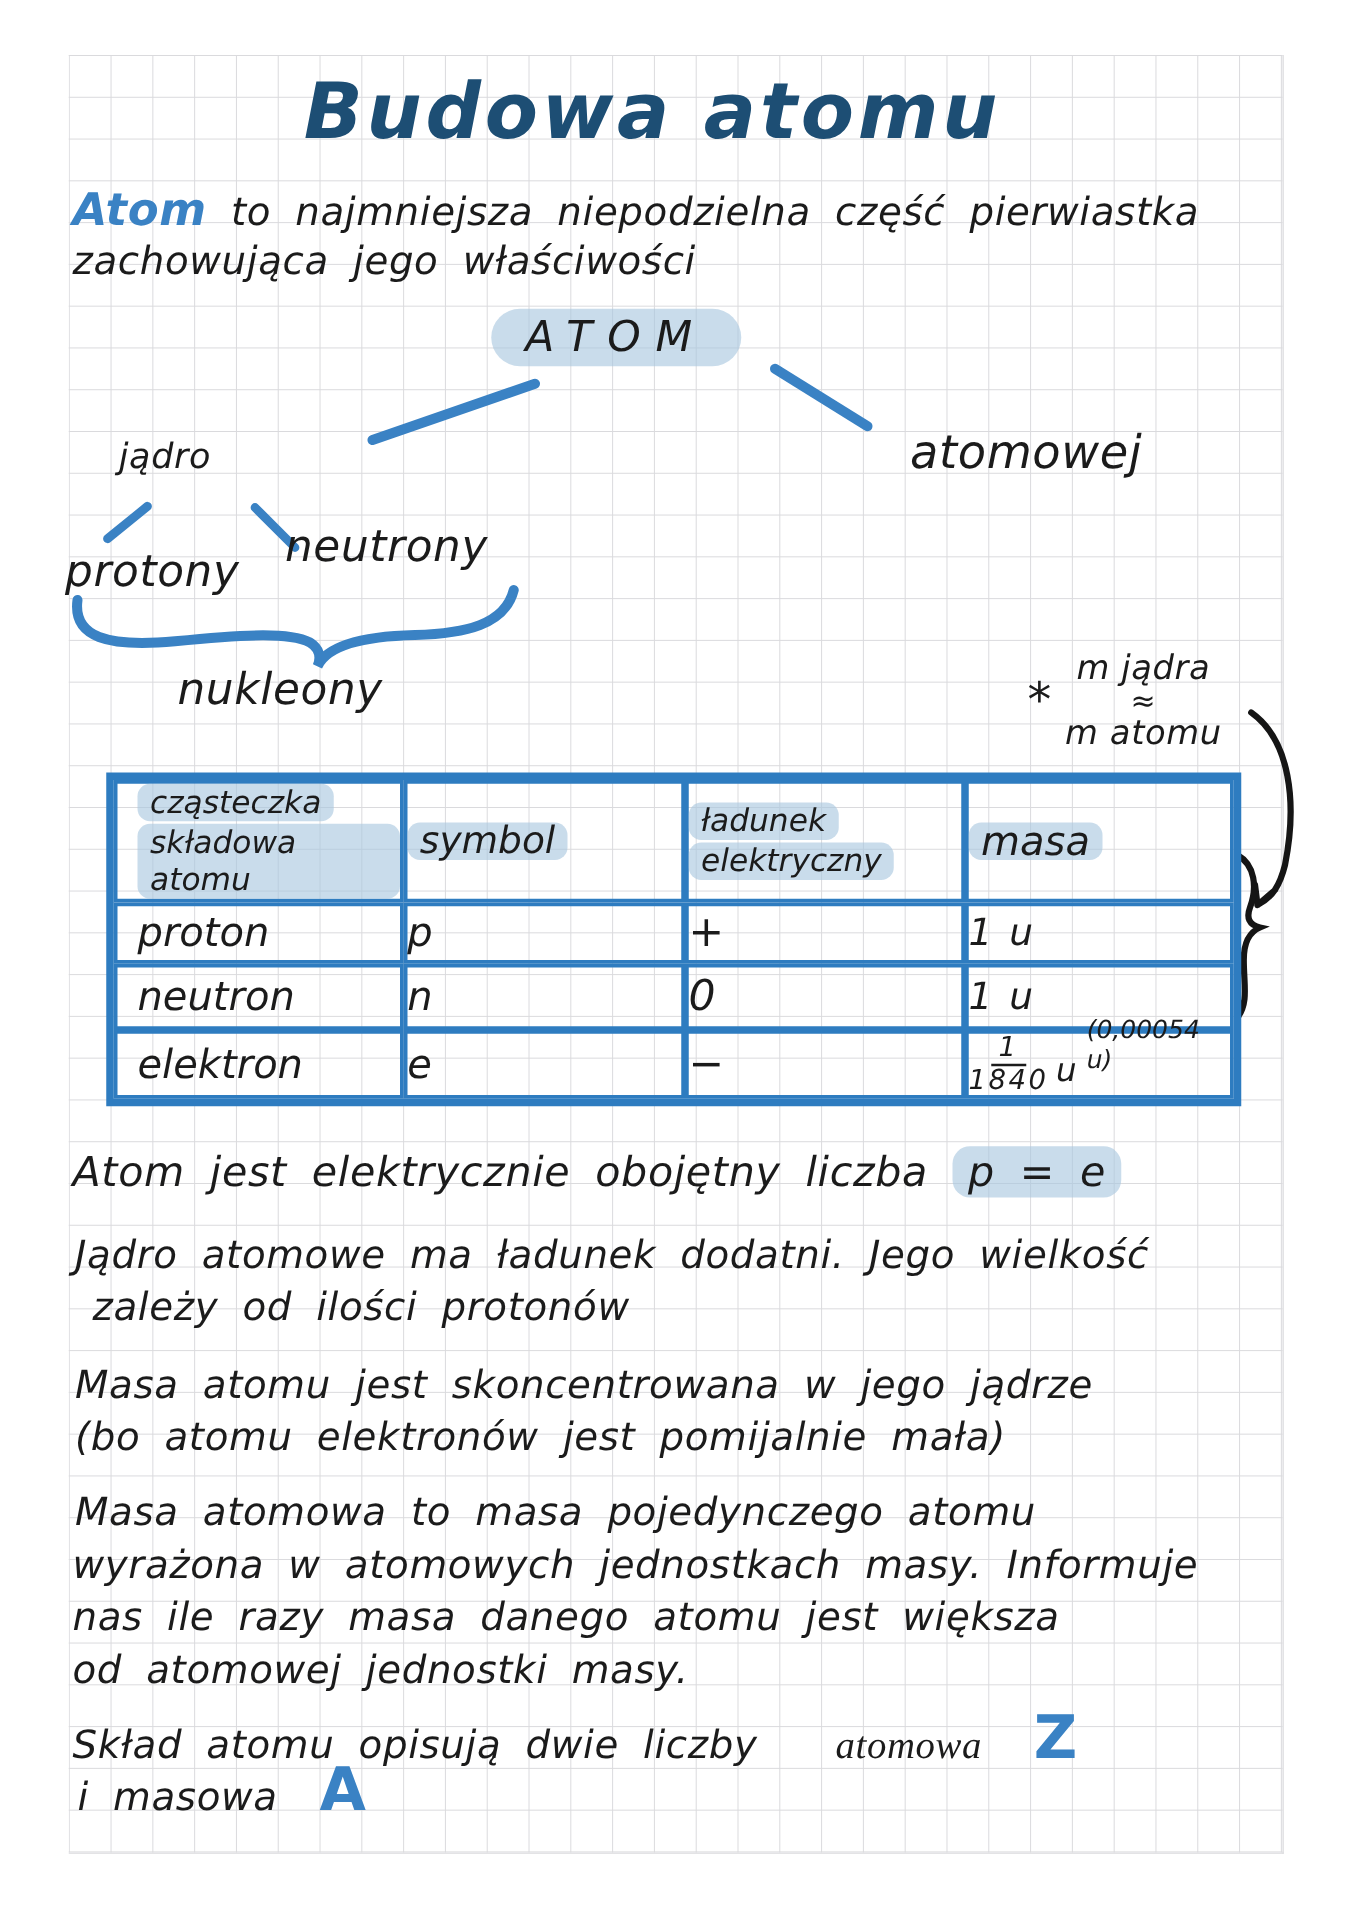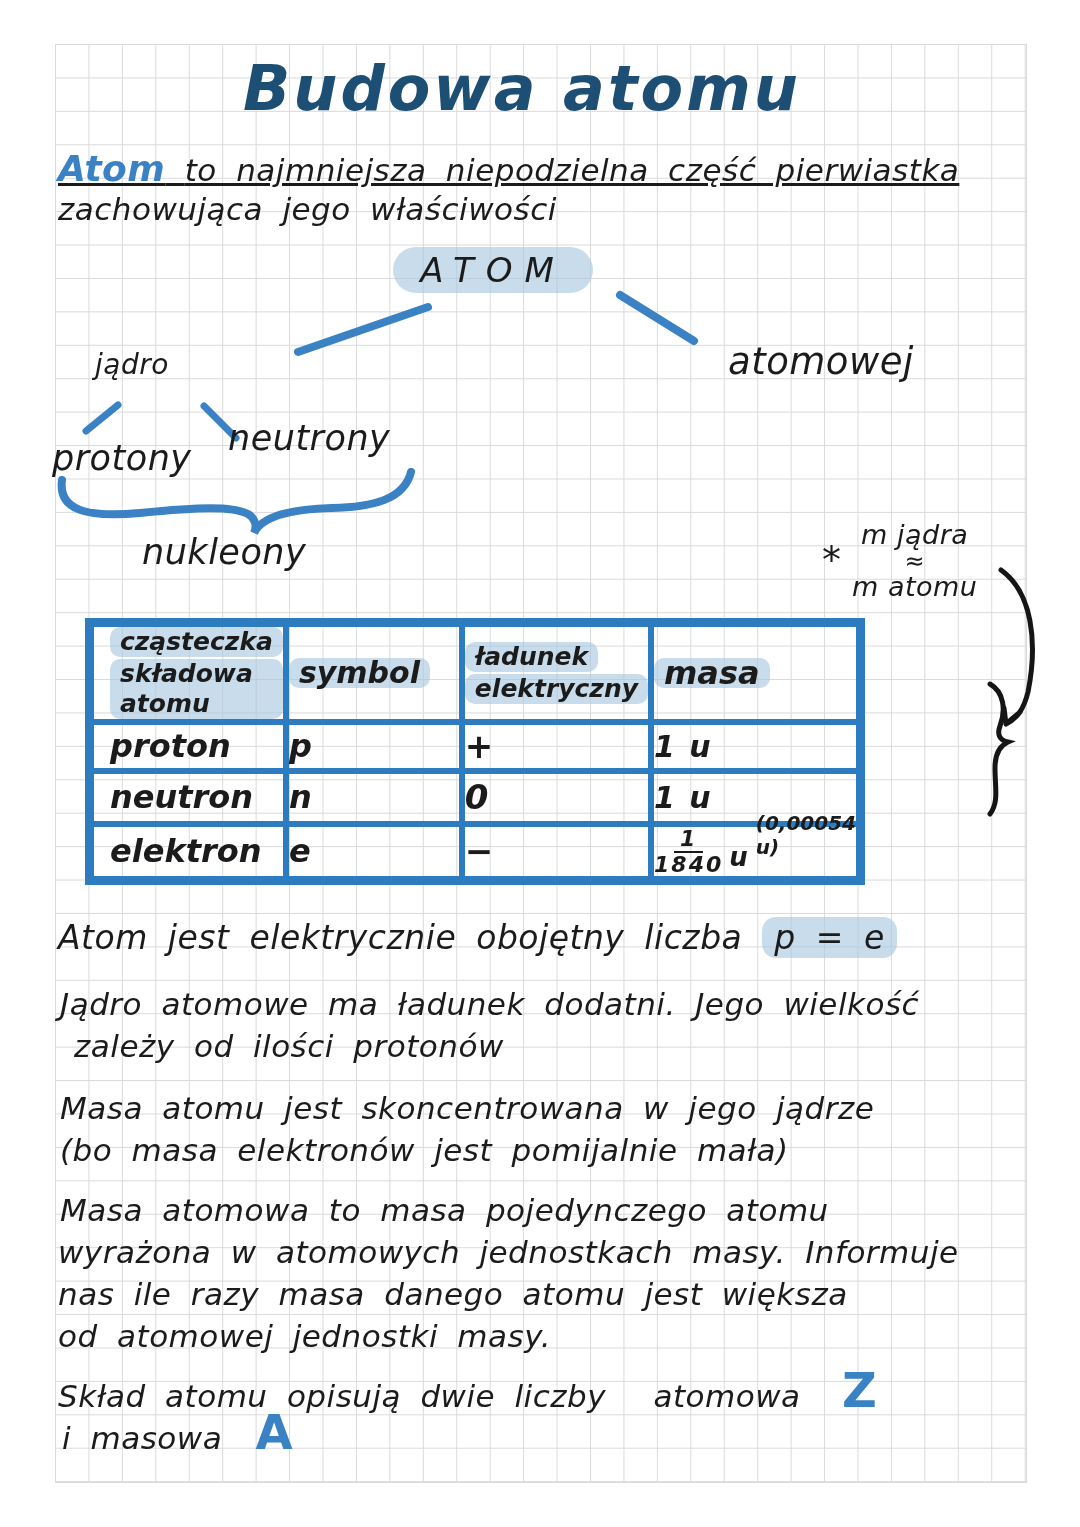--- a/index.html
+++ b/index.html
@@ -31,24 +31,24 @@
     width:200px;height:46px;background:rgba(168,198,222,.62);
     border-radius:23px;display:flex;align-items:center;justify-content:center;
     font-size:34px;letter-spacing:12px;font-style:italic;
   }
   .dlabel{font-size:37px;white-space:nowrap;}
   .mass-note{font-size:27px;line-height:26px;text-align:center;white-space:nowrap;}
   .mass-note .approx{font-size:24px;display:block;}
   svg.overlay{position:absolute;left:0;top:0;pointer-events:none;}
   
   .ntable{
-    position:absolute;left:85px;top:618px;width:780px;height:267px;
+    position:absolute;left:85px;top:618px;width:908px;height:267px;
     display:grid;grid-template-columns:235fr 228fr 227fr 218fr;
     grid-template-rows:66fr 70fr 76fr 55fr;
-    border:6px solid #2e7cc0;box-sizing:border-box;background:transparent;font-weight:bold;
+    border:6px solid #2e7cc0;box-sizing:border-box;background:transparent;
   }
   .cell{
     border:3px solid #2e7cc0;display:flex;align-items:center;justify-content:flex-start;
     font-style:italic;box-sizing:border-box;
   }
   .cell.hdr{font-size:25px;line-height:30px;}
   .cell.left{justify-content:flex-start;padding-left:16px;}
   .cell.name{font-size:32px;}
   .cell.sym{font-size:32px;}
   .cell.chg{font-size:34px;}
@@ -82,21 +82,21 @@
              C 262 516, 292 509, 332 508 C 372 507, 404 500, 411 472" stroke="#3a82c4" stroke-width="8" stroke-linecap="round" fill="none"></path>
 
     <path d="M 1001 570 C 1032 592, 1038 642, 1028 692 C 1024 708, 1018 718, 1006 724 M 1006 724 L 1020 712 M 1006 724 L 1004 708" stroke="#151515" stroke-width="5" stroke-linecap="round" fill="none"></path>
 
     <path d="M 990 684 C 1004 692, 1006 710, 1000 726 C 997 734, 999 740, 1008 742
              C 999 746, 995 754, 995 768 C 995 788, 999 802, 990 814" stroke="#151515" stroke-width="5" stroke-linecap="round" fill="none"></path>
   </svg>
 
   <div class="abs title" style="left:243px;top:52px;">Budowa atomu</div>
 
-  <div class="abs body-text hand" style="left:58px;top:148px;text-decoration:underline;">
+  <div class="abs body-text hand" style="left:58px;top:148px;">
     <span class="blue-ink" style="font-size:36px;">Atom</span>
     <span>to najmniejsza niepodzielna część pierwiastka</span>
   </div>
   <div class="abs body-text hand" style="left:58px;top:191px;">zachowująca jego właściwości</div>
 
   <div class="abs atom-pill" style="left:393px;top:247px;">
     <span>ATOM</span>
   </div>
   <div class="abs dlabel hand" style="left:95px;top:348px;font-size:28px;">jądro</div>
   <div class="abs dlabel hand" style="left:728px;top:340px;">atomowej</div>
@@ -159,29 +159,29 @@
 
   <div class="abs body-text hand" style="left:58px;top:918px;font-size:33px;">
     <span>Atom jest elektrycznie obojętny liczba</span>
     <span class="hl">p = e</span>
   </div>
 
   <div class="abs body-text hand" style="left:60px;top:986px;">Jądro atomowe ma ładunek dodatni. Jego wielkość</div>
   <div class="abs body-text hand" style="left:74px;top:1028px;">zależy od ilości protonów</div>
 
   <div class="abs body-text hand" style="left:60px;top:1090px;">Masa atomu jest skoncentrowana w jego jądrze</div>
-  <div class="abs body-text hand" style="left:60px;top:1132px;">(bo masa elektronów jest pomijalnie mała)</div>
+  <div class="abs body-text hand" style="left:60px;top:1132px;">(bo atomu elektronów jest pomijalnie mała)</div>
 
   <div class="abs body-text hand" style="left:60px;top:1192px;">Masa atomowa to masa pojedynczego atomu</div>
   <div class="abs body-text hand" style="left:58px;top:1234px;">wyrażona w atomowych jednostkach masy. Informuje</div>
   <div class="abs body-text hand" style="left:58px;top:1276px;">nas ile razy masa danego atomu jest większa</div>
   <div class="abs body-text hand" style="left:58px;top:1318px;">od atomowej jednostki masy.</div>
 
   <div class="abs body-text hand" style="left:58px;top:1362px;">
     <span>Skład atomu opisują dwie liczby</span>
-    <span style="margin-left:28px;">atomowa</span>
+    <span style="margin-left:43px;font-family:Liberation Serif, serif;">atomowa</span>
     <span class="bigletter" style="margin-left:22px;">Z</span>
   </div>
   <div class="abs body-text hand" style="left:62px;top:1404px;">
     <span>i masowa</span>
     <span class="bigletter" style="margin-left:14px;">A</span>
   </div>
 </div>
 
 </body></html>

